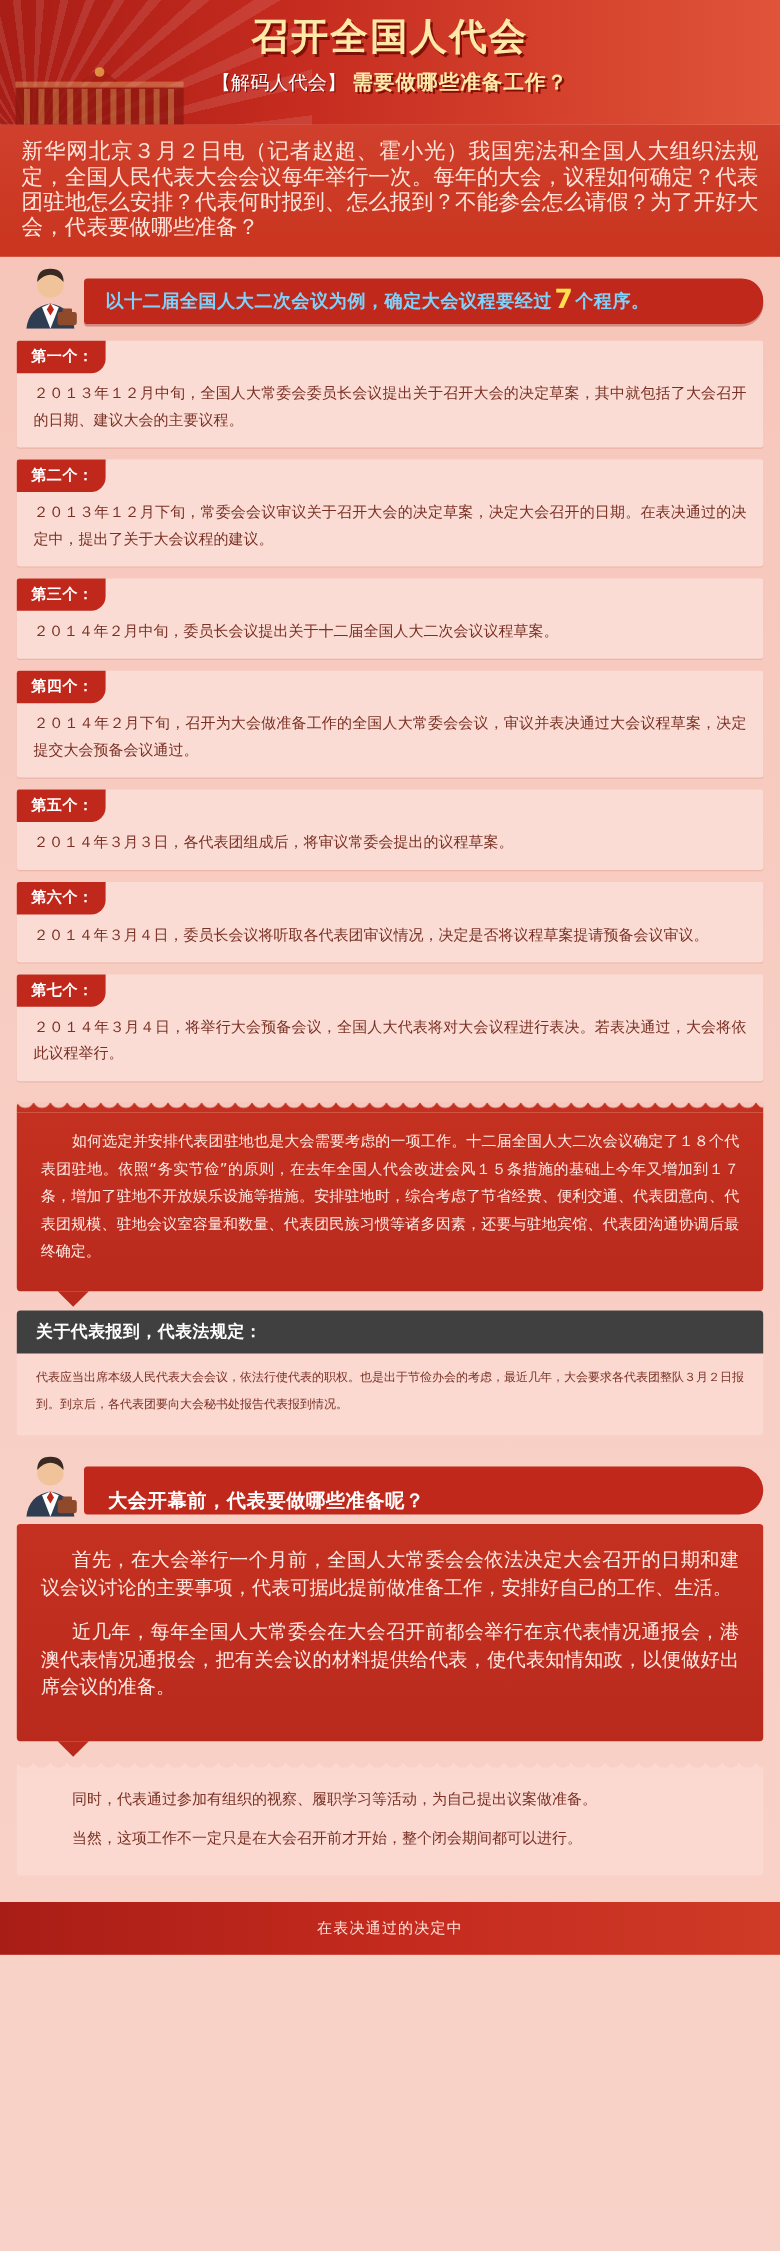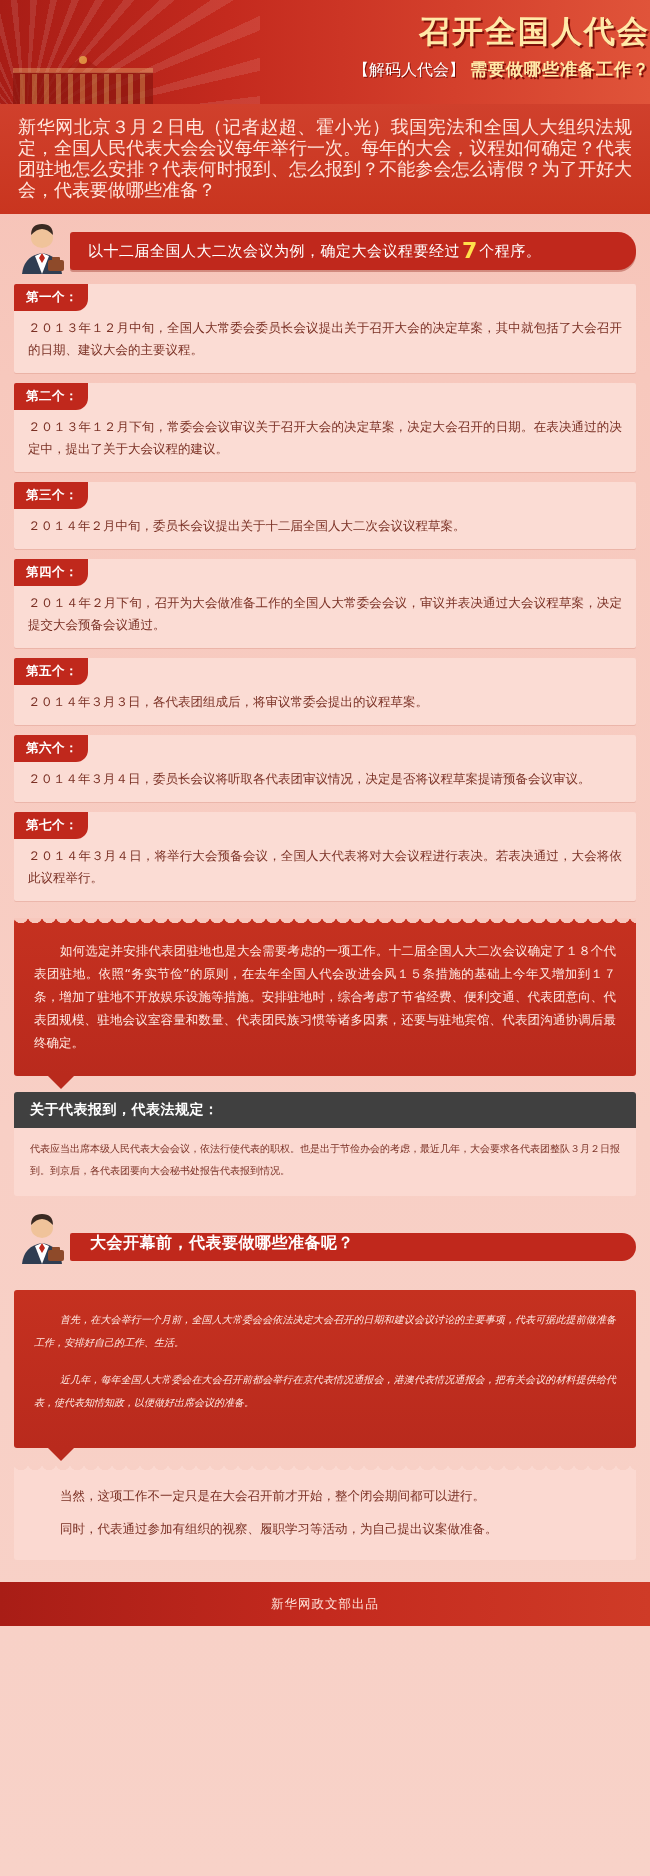--- a/index.html
+++ b/index.html
@@ -37,21 +37,21 @@
   }
   .header .hall {
     position: absolute;
     left: 8px; bottom: 0;
     width: 150px; height: 54px;
     opacity: 0.75;
   }
   .header-titles {
     position: absolute;
     left: 0; right: 0; top: 12px;
-    text-align: right;
+    text-align: center;
   }
   .title-main {
     font-size: 31px;
     font-weight: bold;
     color: #ffe9a8;
     letter-spacing: 2px;
     text-shadow: 2px 2px 0 #7e1009;
     line-height: 38px;
     font-family: "DejaVu Sans", "Liberation Sans", sans-serif;
   }
@@ -103,23 +103,23 @@
     height: 38px;
     background: #c0281c;
     border-radius: 3px 18px 18px 3px;
     box-shadow: 0 2px 0 rgba(140,25,15,0.35);
     display: flex;
     align-items: center;
     padding-left: 18px;
     box-sizing: border-box;
   }
   .avatar-head .bar .txt {
-    color: #ffffff;
+    color: #7dd3fc;
     font-size: 15px;
-    font-weight: normal;
+    font-weight: bold;
     letter-spacing: 0.5px;
   }
   .avatar-head .bar .big-num {
     color: #ffe04b;
     font-size: 22px;
     font-weight: bold;
     padding: 0 2px;
     line-height: 22px;
   }
 
@@ -205,48 +205,47 @@
   }
 
   
   .avatar-head2 {
     position: relative;
     margin: 22px 14px 0 14px;
     height: 48px;
   }
   .avatar-head2 .bar {
     position: absolute;
-    left: 56px; right: 0; top: 15px;
-    height: 28px;
+    left: 56px; right: 0; top: 4px;
+    height: 40px;
     background: #c0281c;
     border-radius: 3px 20px 20px 3px;
     display: flex;
-    align-items: flex-start;
+    align-items: flex-end;
     padding-left: 20px;
     box-sizing: border-box;
   }
   .avatar-head2 .bar .txt {
     color: #fff;
     font-size: 16px;
     font-weight: bold;
     letter-spacing: 0.5px;
   }
 
   .red-card2 {
     position: relative;
-    margin: 24px 14px 18px 14px;
+    margin: 4px 14px 18px 14px;
     background: #c22d20;
     background: linear-gradient(180deg, #c53120 0%, #b92a1d 100%);
     color: #ffe9e2;
-    font-size: 10px;
+    font-size: 16px;
     line-height: 23px;
     padding: 18px 20px 20px 20px;
     text-align: justify;
     border-radius: 3px;
-    font-style: italic;
   }
   .red-card2 p { margin: 0 0 14px 0; text-indent: 26px; }
   .red-card2 p:last-child { margin-bottom: 0; }
 
   .pink-card2 {
     position: relative;
     margin: 18px 14px 0 14px;
     background: #fbd9d1;
     border-radius: 3px;
     color: #7a3024;
@@ -398,21 +397,21 @@
   </div>
 
   <div class="red-card2">
     <p>首先，在大会举行一个月前，全国人大常委会会依法决定大会召开的日期和建议会议讨论的主要事项，代表可据此提前做准备工作，安排好自己的工作、生活。</p>
     <p>近几年，每年全国人大常委会在大会召开前都会举行在京代表情况通报会，港澳代表情况通报会，把有关会议的材料提供给代表，使代表知情知政，以便做好出席会议的准备。</p>
     <div class="notch-down"></div>
   </div>
 
   <div class="pink-card2">
     <div class="scallop-top"></div>
+    <p>同时，代表通过参加有组织的视察、履职学习等活动，为自己提出议案做准备。</p>
     <p>当然，这项工作不一定只是在大会召开前才开始，整个闭会期间都可以进行。</p>
-    <p>同时，代表通过参加有组织的视察、履职学习等活动，为自己提出议案做准备。</p>
   </div>
 
   <div class="footer">
-    <span class="txt">新华网政文部出品</span>
+    <span class="txt">在表决通过的决定中</span>
   </div>
 
 </div>
 
 </body></html>

